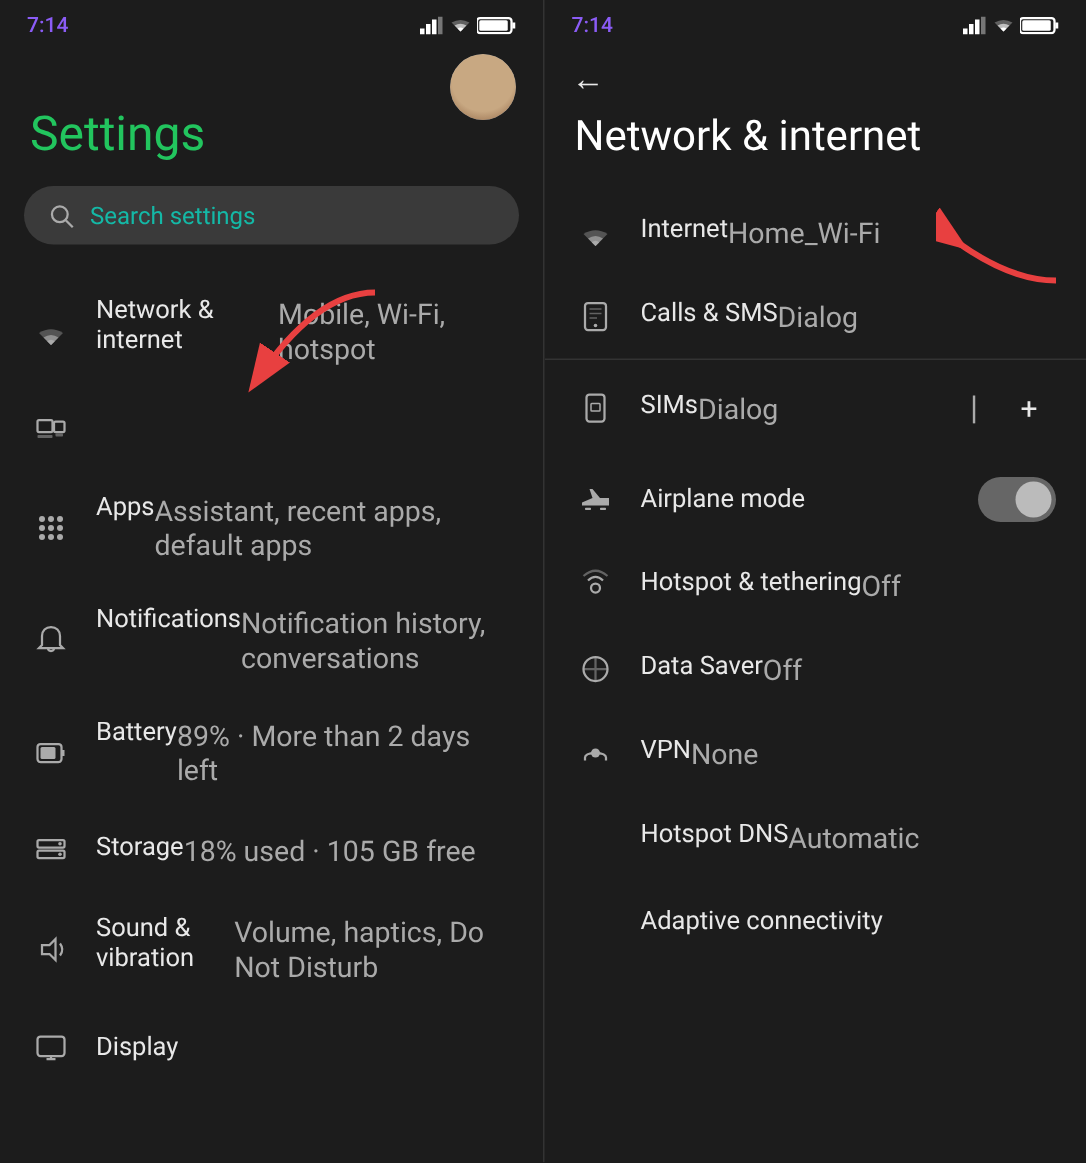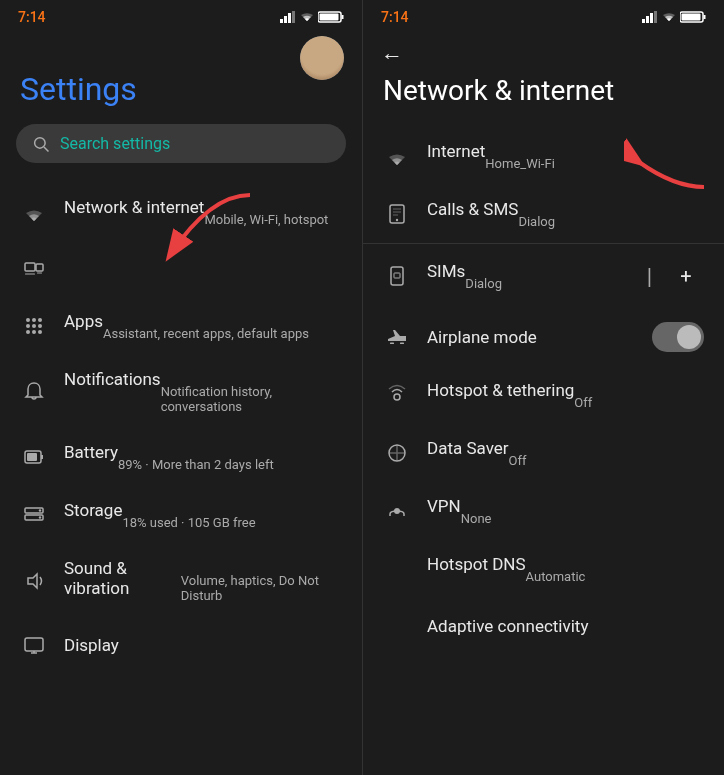--- a/index.html
+++ b/index.html
@@ -28,21 +28,21 @@
 
     
     .status-bar {
       display: flex;
       justify-content: space-between;
       align-items: center;
       padding: 8px 18px 4px;
       height: 30px;
     }
     .status-time {
-      color: #f97316;
+      color: #8b5cf6;
       font-size: 14px;
       font-weight: 500;
     }
     .status-icons {
       display: flex;
       align-items: center;
       gap: 4px;
     }
 
     
@@ -66,21 +66,21 @@
       justify-content: center;
     }
     .avatar-face {
       width: 44px;
       height: 44px;
       border-radius: 50%;
       background: radial-gradient(circle at 50% 40%, #c8a882 60%, #8a6040 100%);
     }
 
     .settings-title {
-      color: #3b82f6;
+      color: #22c55e;
       font-size: 32px;
       font-weight: 400;
       padding: 40px 20px 16px;
     }
 
     .search-bar {
       margin: 0 16px 20px;
       background: #3a3a3a;
       border-radius: 30px;
       display: flex;
@@ -115,22 +115,22 @@
       display: flex;
       flex-direction: row;
     }
     .item-title {
       color: #e8e8e8;
       font-size: 17px;
       font-weight: 400;
     }
     .item-subtitle {
       color: #aaa;
-      font-size: 13px;
-      margin-top: 15px;
+      font-size: 19px;
+      margin-top: 1px;
     }
 
     
     .arrow-overlay {
       position: absolute;
       pointer-events: none;
     }
 
     
     .right-panel .content {

